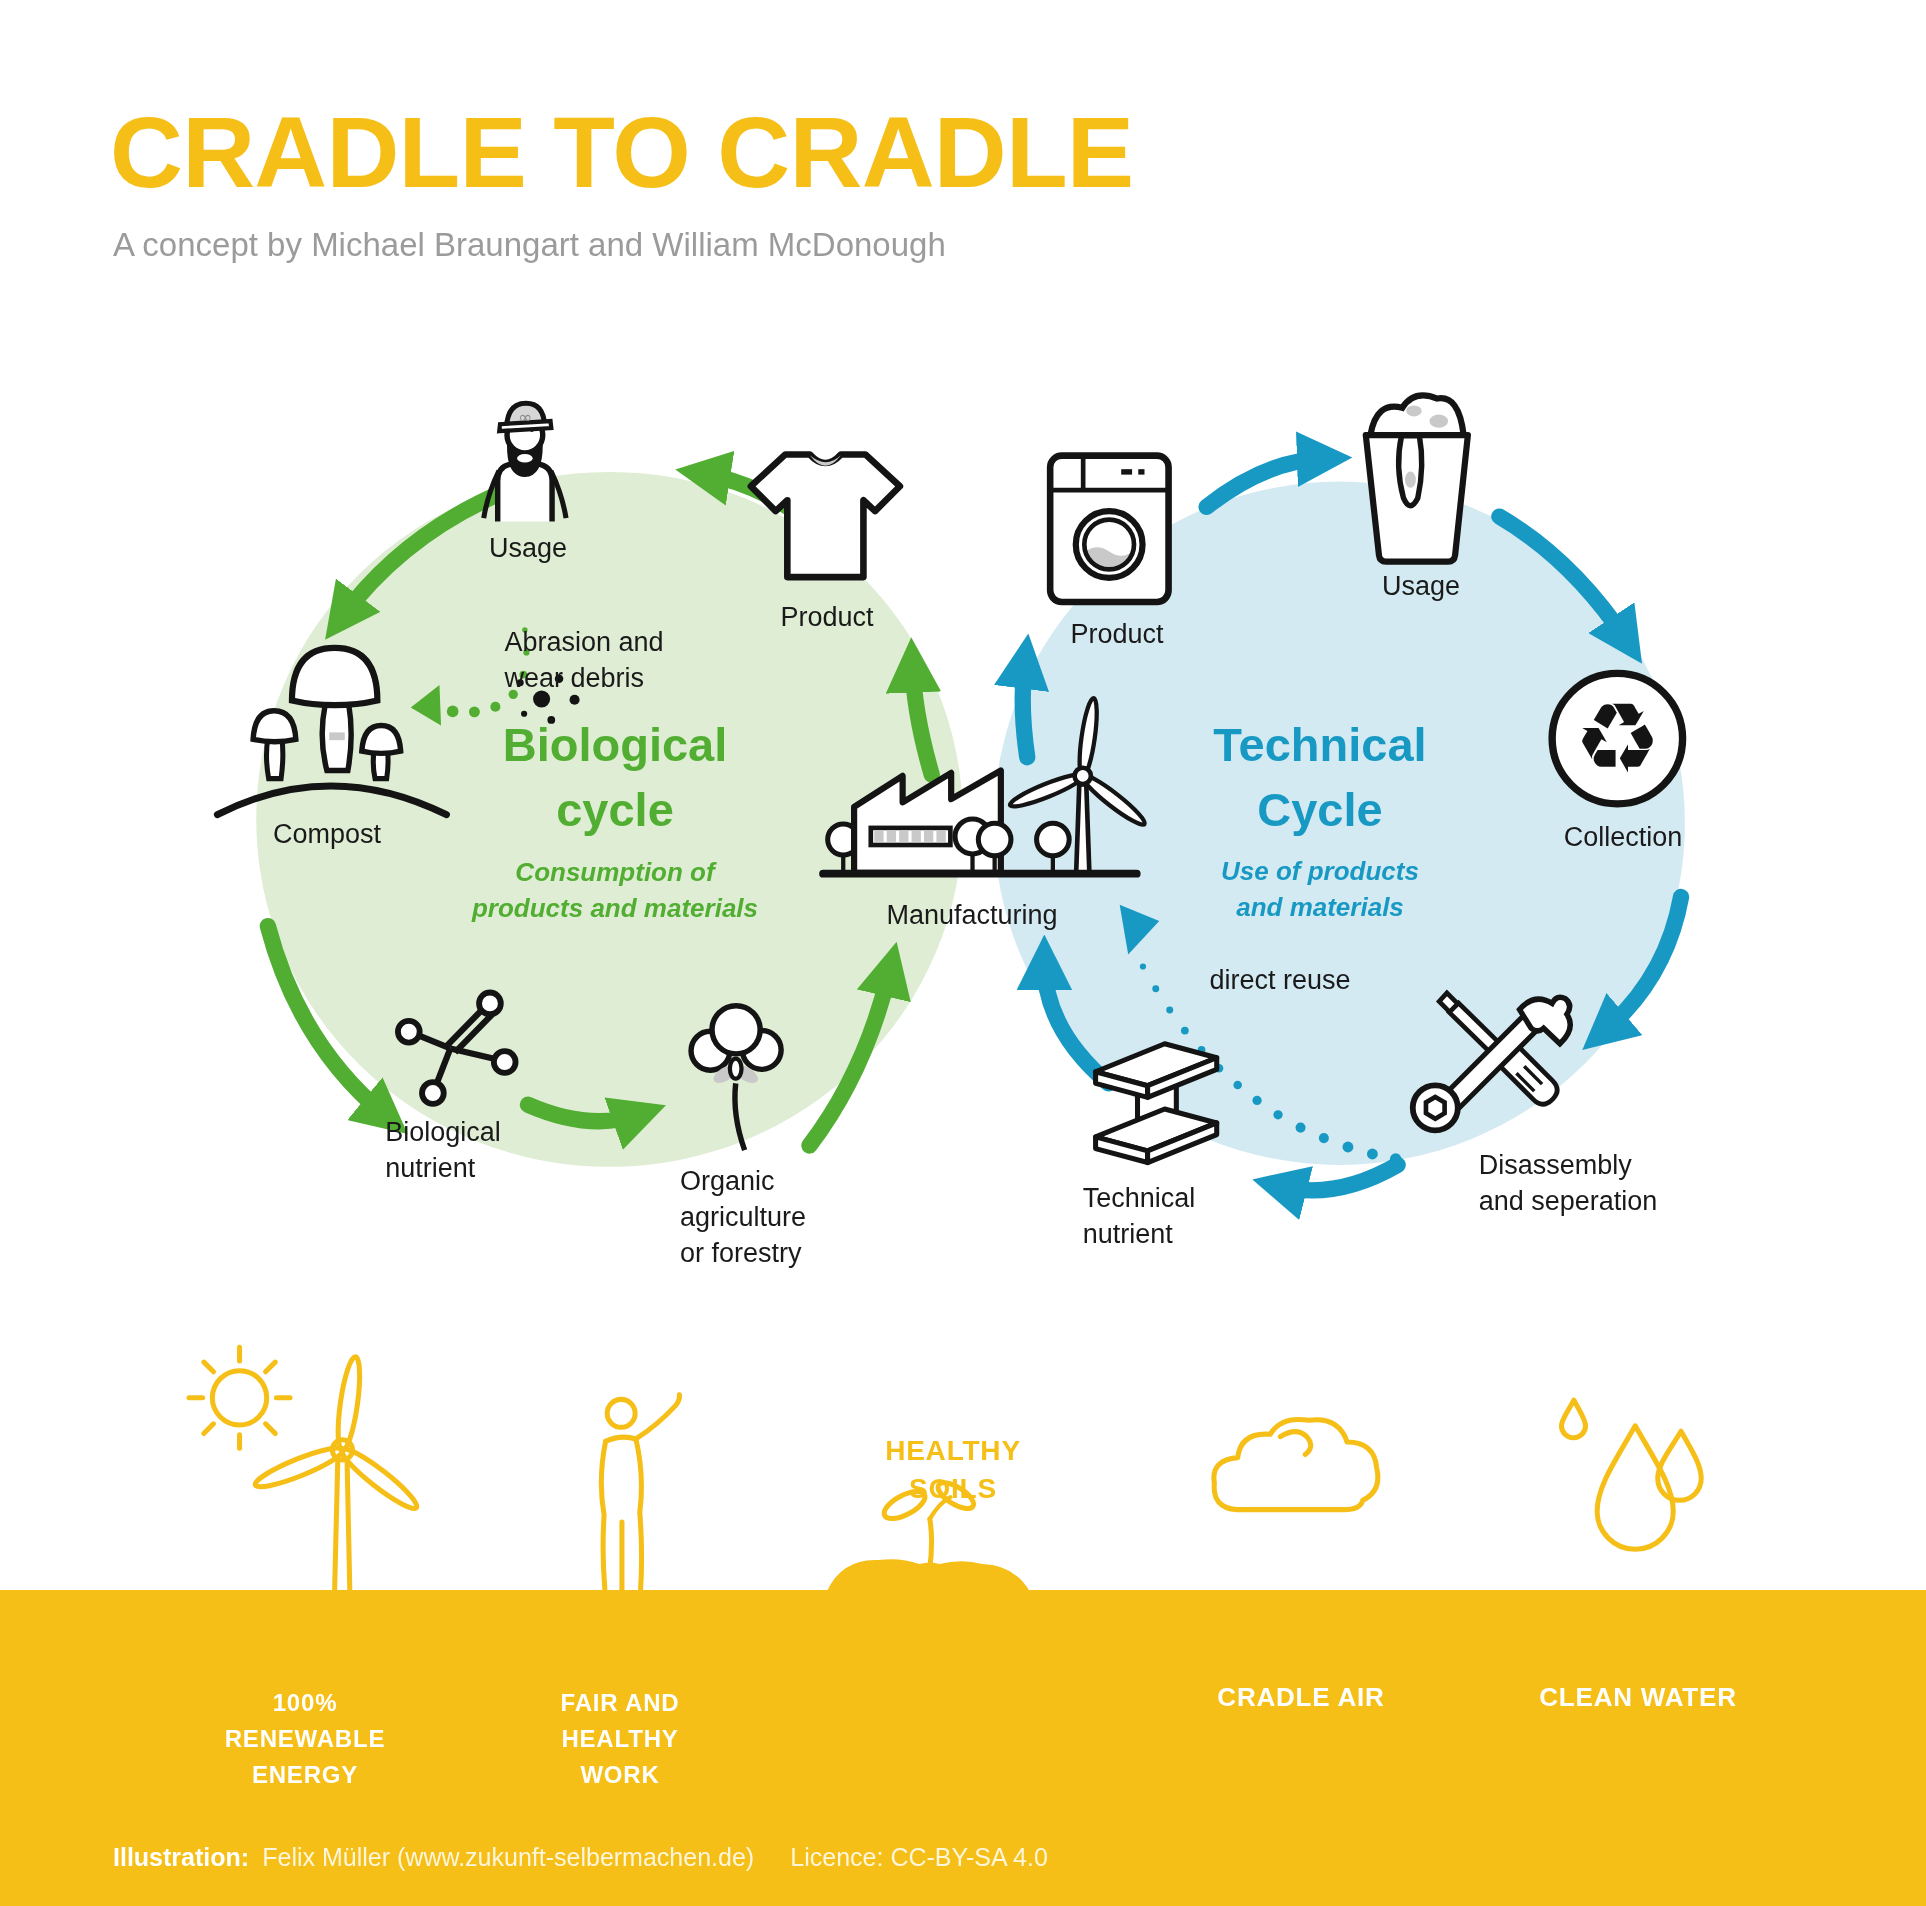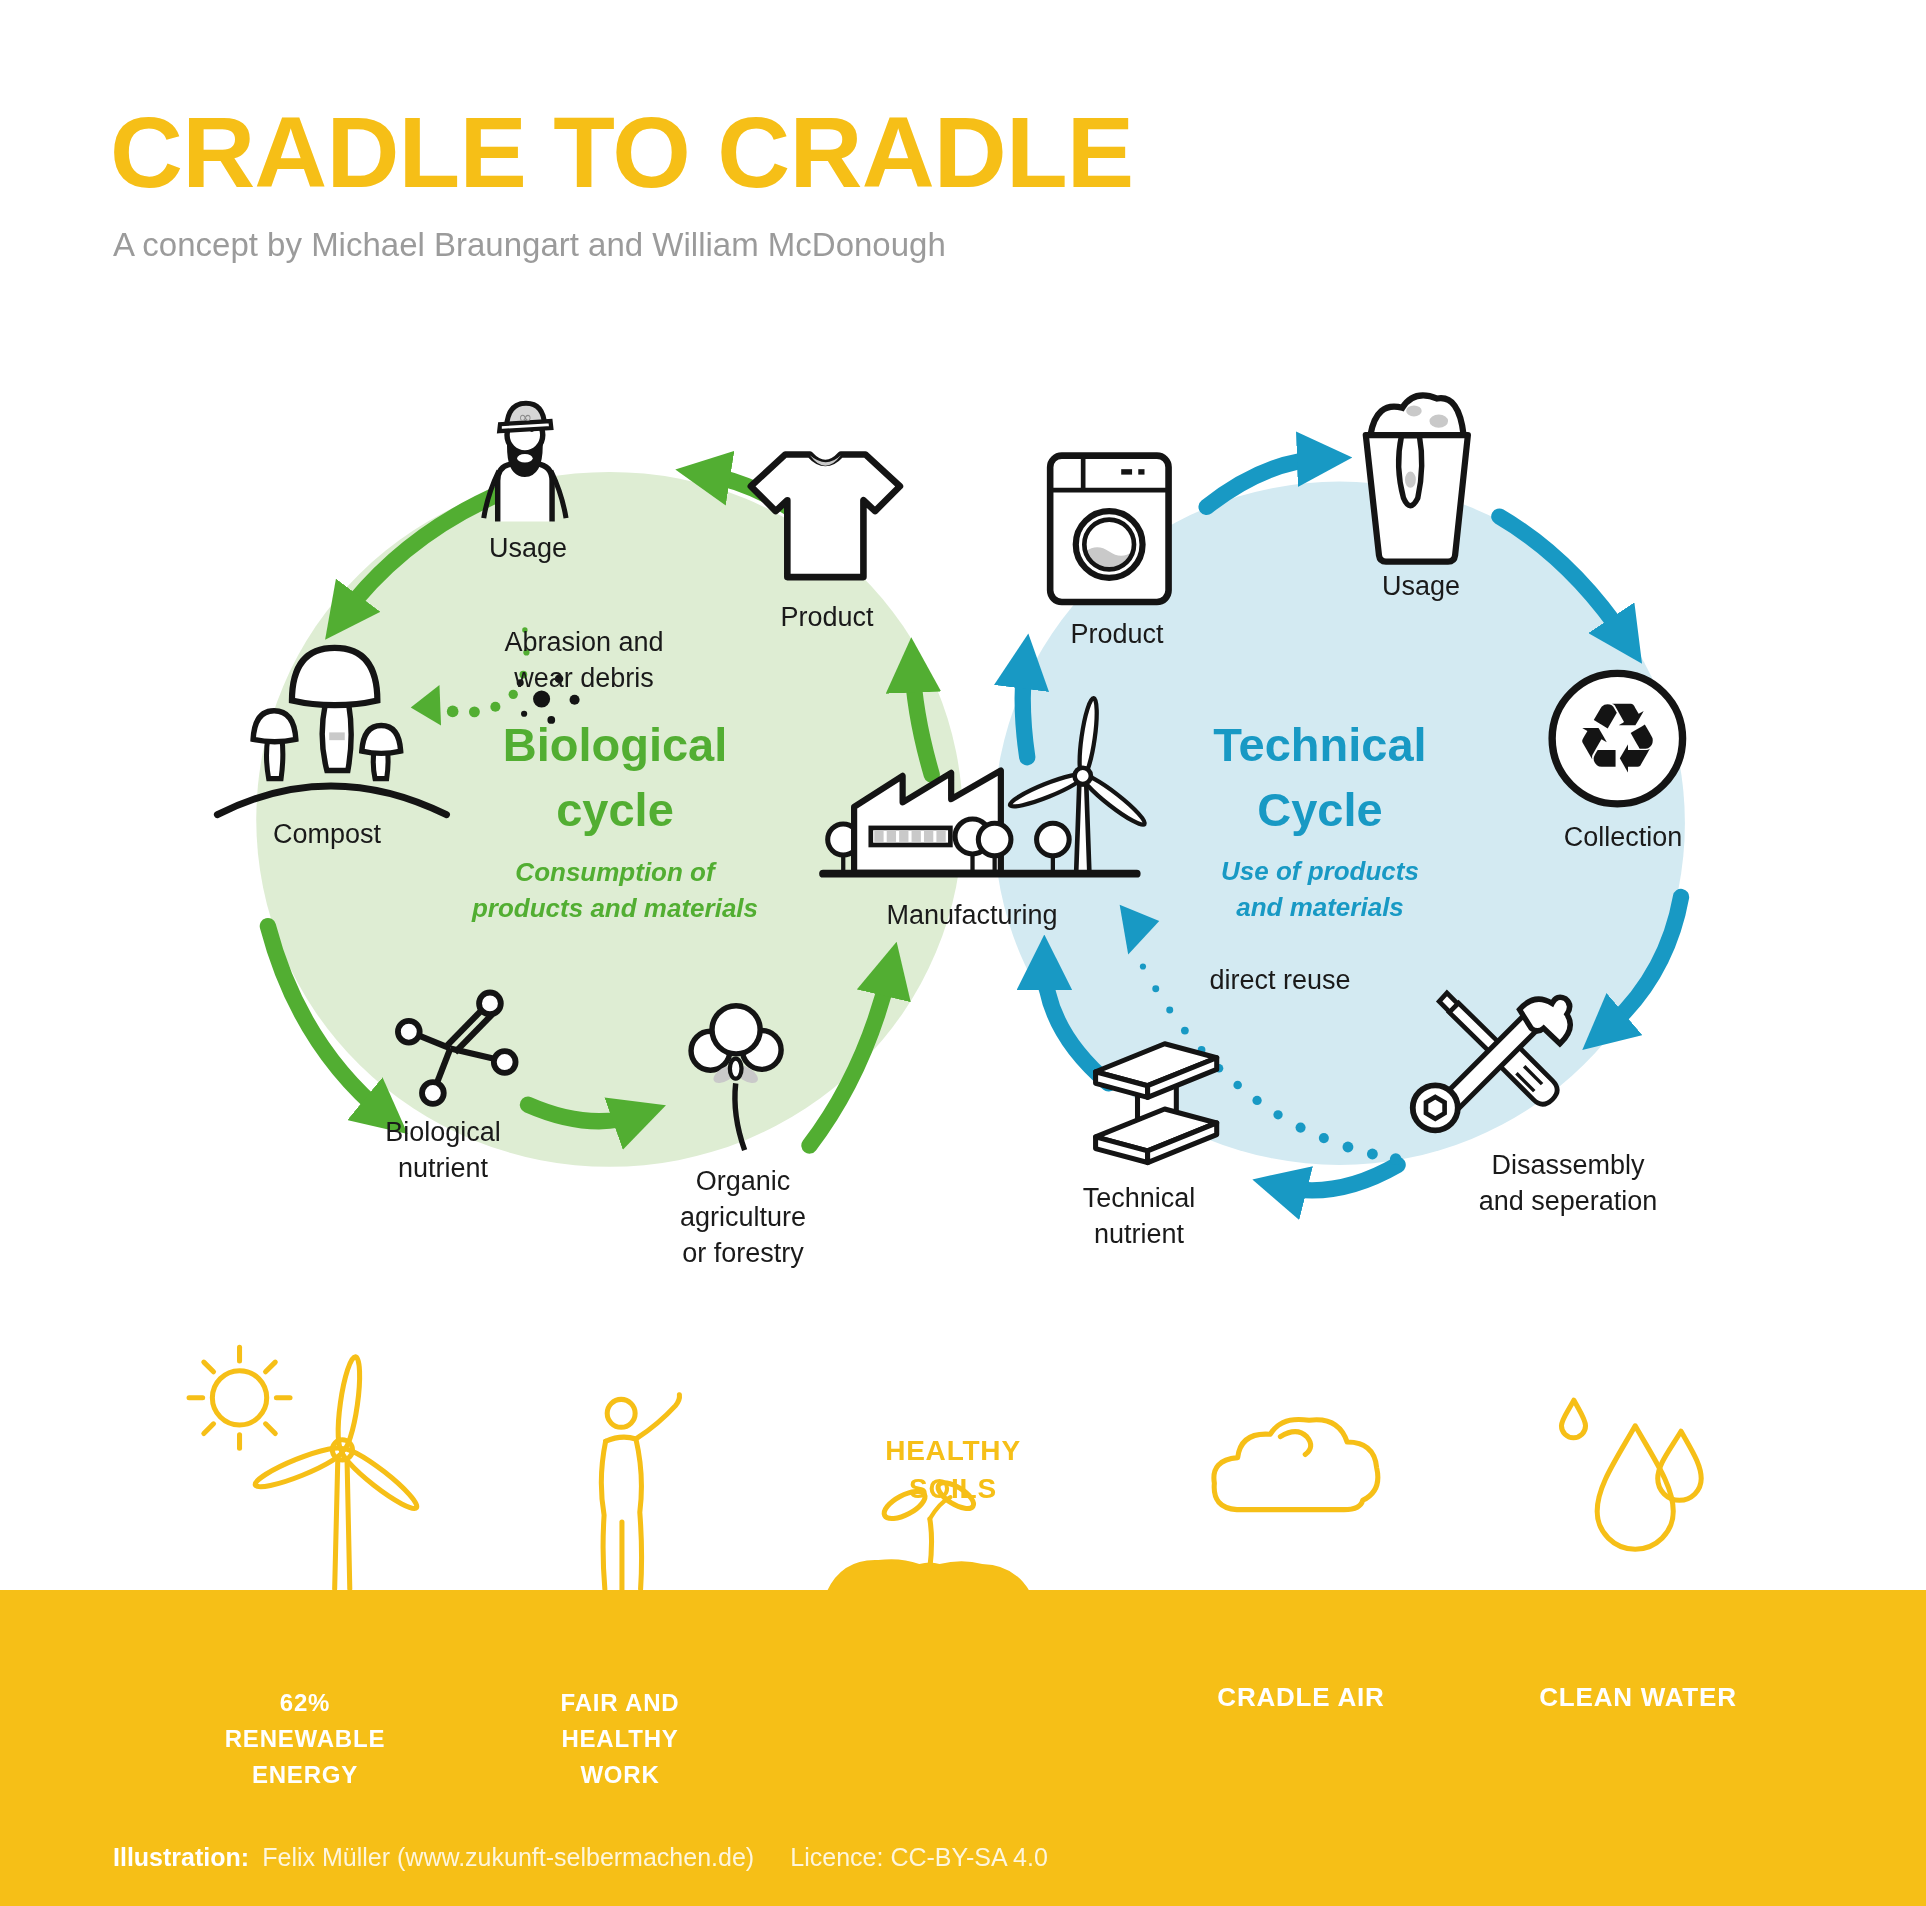--- a/index.html
+++ b/index.html
@@ -4,21 +4,21 @@
 <style>
   :root{
     --yellow:#F6BF17; --green:#52AE32; --light-green:#DEEDD3;
     --teal:#1899C4; --light-blue:#D3EAF2; --dark:#1A1A1A;
     --gray:#9B9B9B; --icon-gray:#C9C9C9;
   }
   html,body{margin:0;padding:0;background:#fff;}
   #canvas{position:relative;width:1926px;height:1907px;background:#fff;overflow:hidden;
           font-family:"Liberation Sans","DejaVu Sans",sans-serif;}
   #diagram-svg{position:absolute;left:0;top:0;width:1926px;height:1907px;}
-  .label{position:absolute;transform:translate(-50%,-50%);text-align:center;
+  .label{position:absolute;transform:translate(-50%,-50%);text-align:left;
          white-space:pre-line;color:var(--dark);font-size:27px;line-height:36px;}
   .page-title{position:absolute;left:110px;top:102px;color:var(--yellow);
               font-size:101px;font-weight:bold;letter-spacing:-0.8px;line-height:1;}
   .page-subtitle{position:absolute;left:113px;top:228px;color:var(--gray);
                  font-size:33px;line-height:1;}
   .cycle-heading{position:absolute;transform:translate(-50%,-50%);text-align:center;
                  white-space:pre-line;font-weight:bold;font-size:47px;line-height:65px;}
   .cycle-heading.green{color:var(--green);}
   .cycle-heading.blue{color:var(--teal);}
   .cycle-desc{position:absolute;transform:translate(-50%,-50%);text-align:center;
@@ -362,21 +362,21 @@
   <div class="label" style="left:1117px;top:634px;">Product</div>
   <div class="label" style="left:1421px;top:586px;">Usage</div>
   <div class="label" style="left:1623px;top:837px;">Collection</div>
   <div class="label" style="left:1280px;top:980px;">direct reuse</div>
   <div class="label" style="left:1568px;top:1183px;">Disassembly
 and seperation</div>
   <div class="label" style="left:1139px;top:1216px;">Technical
 nutrient</div>
 
   <div class="band"></div>
-  <div class="benefit" style="left:305px;top:1711px;">62%
+  <div class="benefit" style="left:305px;top:1711px;">100%
 RENEWABLE
 ENERGY</div>
   <div class="benefit" style="left:620px;top:1711px;">FAIR AND
 HEALTHY
 WORK</div>
   <div class="benefit on-white" style="left:953px;top:1442px;">HEALTHY
 SOILS</div>
   <div class="benefit" style="left:1301px;top:1669px;font-size:26px;">CRADLE AIR</div>
   <div class="benefit" style="left:1638px;top:1669px;font-size:26px;">CLEAN WATER</div>
 

